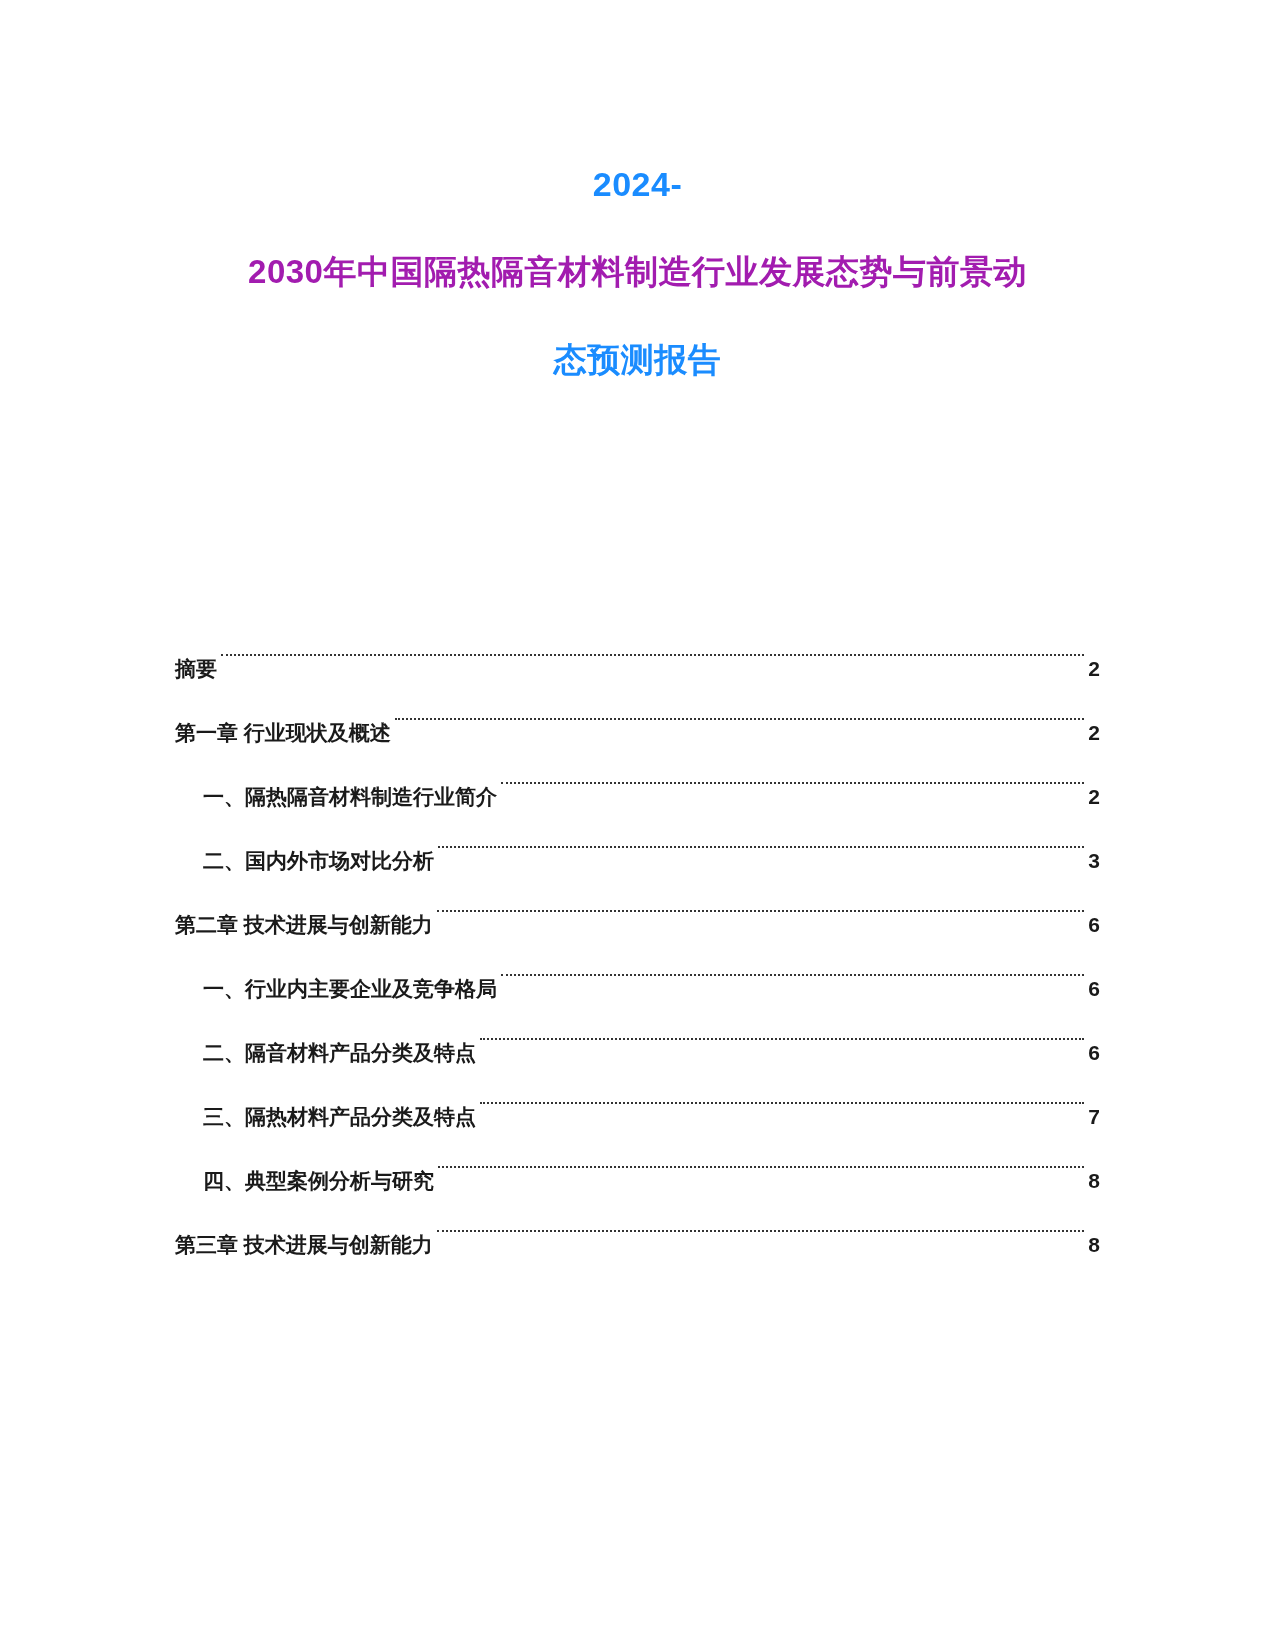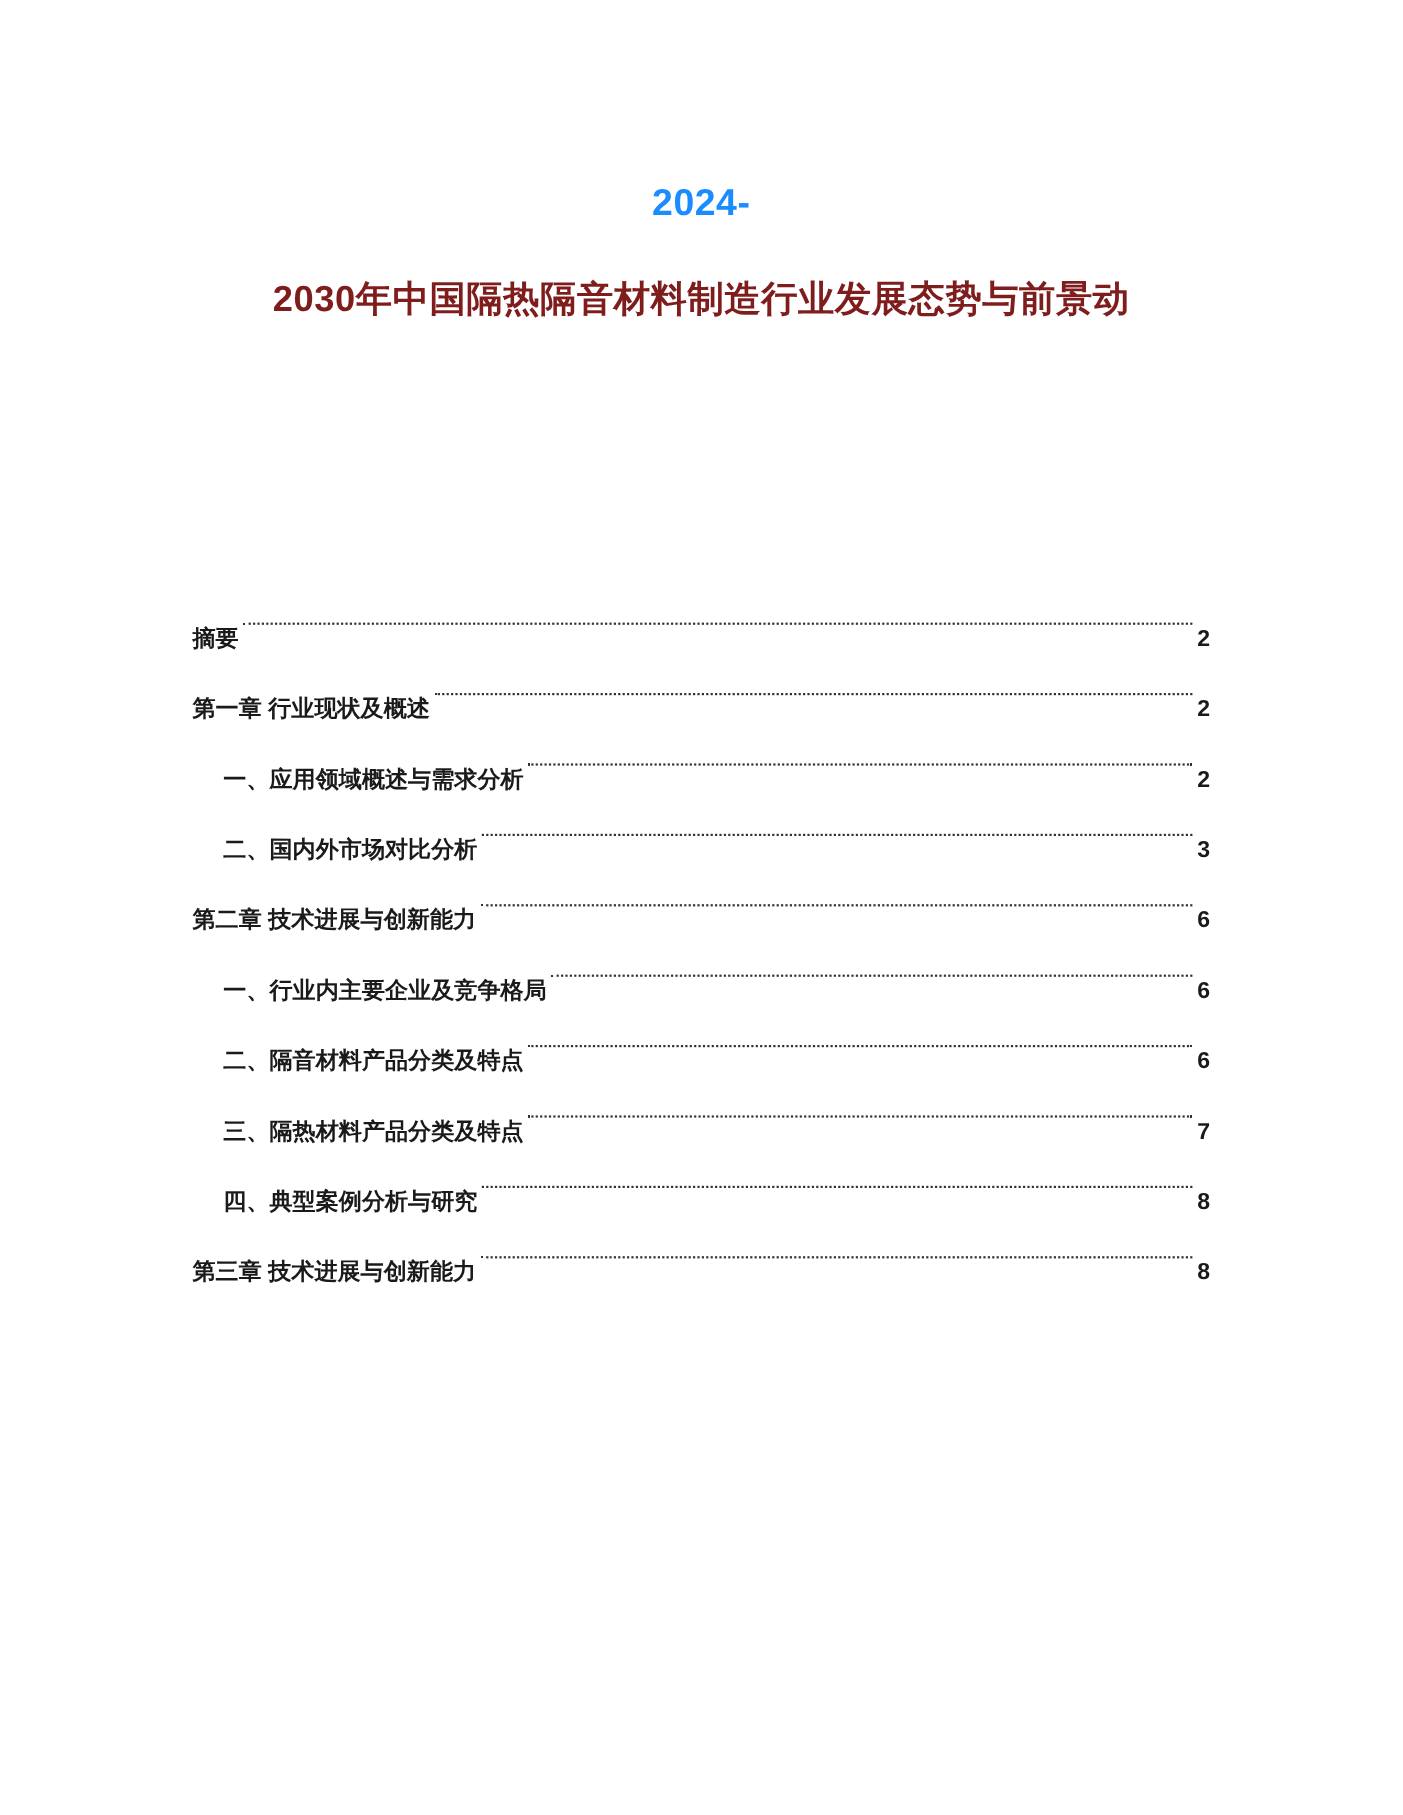--- a/index.html
+++ b/index.html
@@ -74,36 +74,37 @@
     min-width: 14px;
   }
 </style>
 </head>
 <body>
 
 <div class="page">
 
   <div class="title-block">
     <div class="title-line l1" style="color: rgb(26, 140, 255);">2024-</div>
-    <div class="title-line l2" style="color: #7f1d1d;">2030年中国隔热隔音材料制造行业发展态势与前景动</div>
+    <div class="title-line l2" style="color: #a21caf;">2030年中国隔热隔音材料制造行业发展态势与前景动</div>
+    <div class="title-line l3" style="color: rgb(26, 140, 255);">态预测报告</div>
   </div>
 
   <div class="toc" id="toc-container">
       <div class="toc-entry level-1">
         <span class="toc-label">摘要</span>
         <span class="toc-dots"></span>
         <span class="toc-page">2</span>
       </div>
       <div class="toc-entry level-1">
         <span class="toc-label">第一章 行业现状及概述</span>
         <span class="toc-dots"></span>
         <span class="toc-page">2</span>
       </div>
       <div class="toc-entry level-2">
-        <span class="toc-label">一、应用领域概述与需求分析</span>
+        <span class="toc-label">一、隔热隔音材料制造行业简介</span>
         <span class="toc-dots"></span>
         <span class="toc-page">2</span>
       </div>
       <div class="toc-entry level-2">
         <span class="toc-label">二、国内外市场对比分析</span>
         <span class="toc-dots"></span>
         <span class="toc-page">3</span>
       </div>
       <div class="toc-entry level-1">
         <span class="toc-label">第二章 技术进展与创新能力</span>

